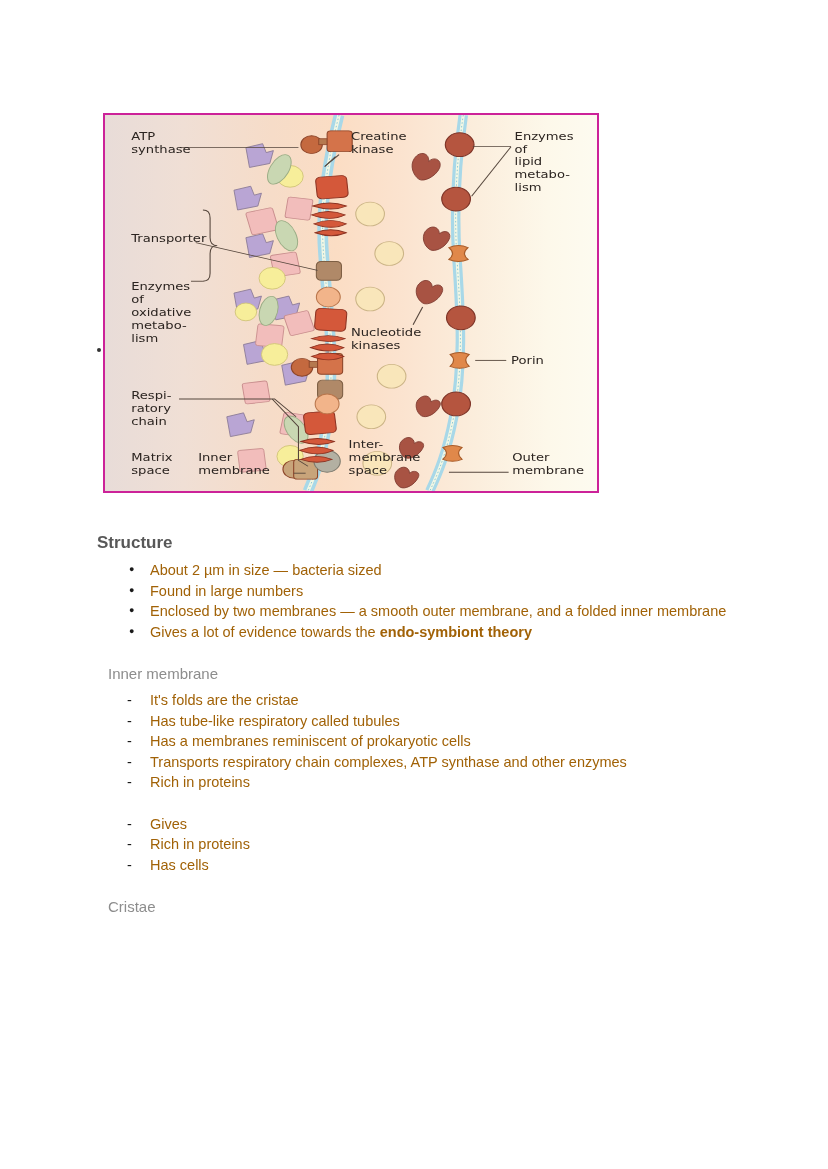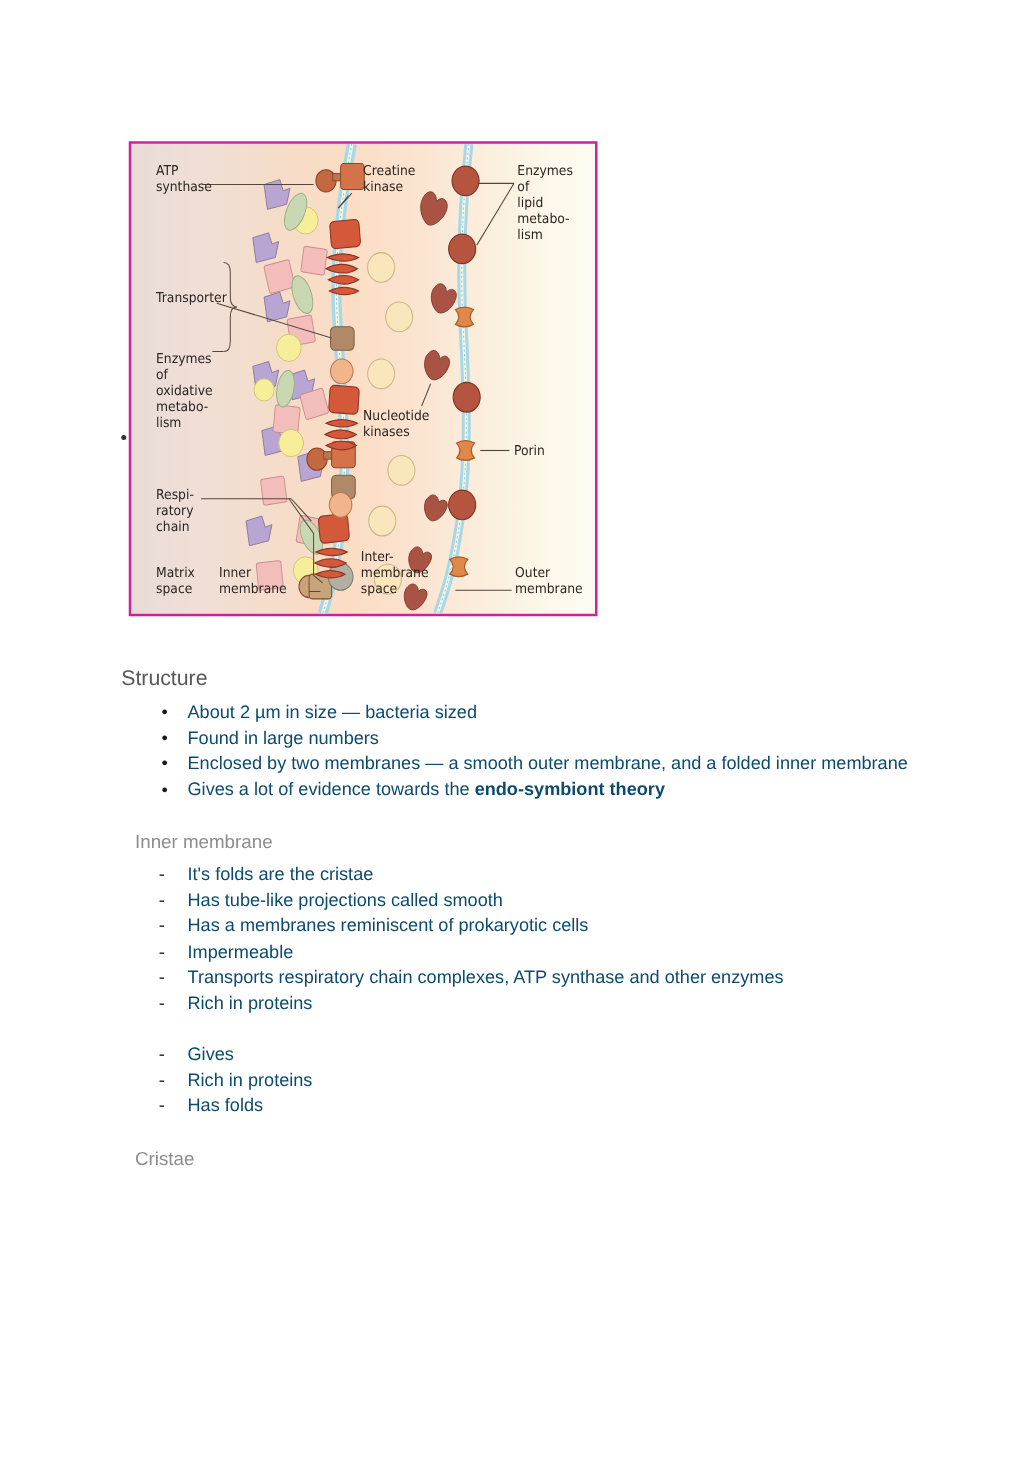--- a/index.html
+++ b/index.html
@@ -13,21 +13,21 @@
     position: relative;
     font-family: "Liberation Sans", sans-serif;
     overflow: hidden;
   }
 
   
   #figure-block {
     position: absolute;
     left: 103px;
     top: 113px;
-    width: 375px;
+    width: 496px;
     height: 380px;
     border: 2px solid #cc2299;
     box-sizing: border-box;
     background:
       linear-gradient(to right,
         #e8dcd8 0%,
         #f0dfd5 16%,
         #f6dcc8 34%,
         #fbddc4 47%,
         #fbe3cf 60%,
@@ -58,21 +58,21 @@
   
   #doc-body {
     position: absolute;
     left: 97px;
     top: 532px;
     width: 660px;
   }
 
   h2.section-title {
     font-size: 17px;
-    font-weight: normal;
+    font-weight: bold;
     color: #585858;
     margin: 0 0 6px 0;
     line-height: 22px;
   }
   h3.sub-title {
     font-size: 15px;
     font-weight: normal;
     color: #8d8d8d;
     margin: 0 0 6px 11px;
     line-height: 21px;
@@ -81,21 +81,21 @@
   ul.dot-list,
   ul.dash-list {
     margin: 0;
     padding: 0;
     list-style: none;
   }
   ul.dot-list li,
   ul.dash-list li {
     position: relative;
     font-size: 14.5px;
-    color: #0c4a6e;
+    color: #a16207;
     line-height: 20.5px;
     padding-left: 53px;
     margin-bottom: 0;
   }
   ul.dot-list li::before {
     content: "\25CF";
     position: absolute;
     left: 32px;
     top: -1px;
     font-size: 9px;
@@ -358,47 +358,44 @@
   </ul>
 
   <div class="gap-md"></div>
 
   <h3 class="sub-title">Inner membrane</h3>
   <ul class="dash-list">
     <li>
       <span>It's folds are the cristae</span>
     </li>
     <li>
-      <span>Has tube-like projections called smooth</span>
+      <span>Has tube-like respiratory called tubules</span>
     </li>
     <li>
       <span>Has a membranes reminiscent of prokaryotic cells</span>
     </li>
     <li>
-      <span>Impermeable</span>
-    </li>
-    <li>
       <span>Transports respiratory chain complexes, ATP synthase and other enzymes</span>
     </li>
     <li>
       <span>Rich in proteins</span>
     </li>
   </ul>
 
   <div class="gap-md"></div>
 
   <ul class="dash-list">
     <li>
       <span>Gives</span>
     </li>
     <li>
       <span>Rich in proteins</span>
     </li>
     <li>
-      <span>Has folds</span>
+      <span>Has cells</span>
     </li>
   </ul>
 
   <div class="gap-md"></div>
 
   <h3 class="sub-title">Cristae</h3>
 
 </div>
 
 </body></html>

